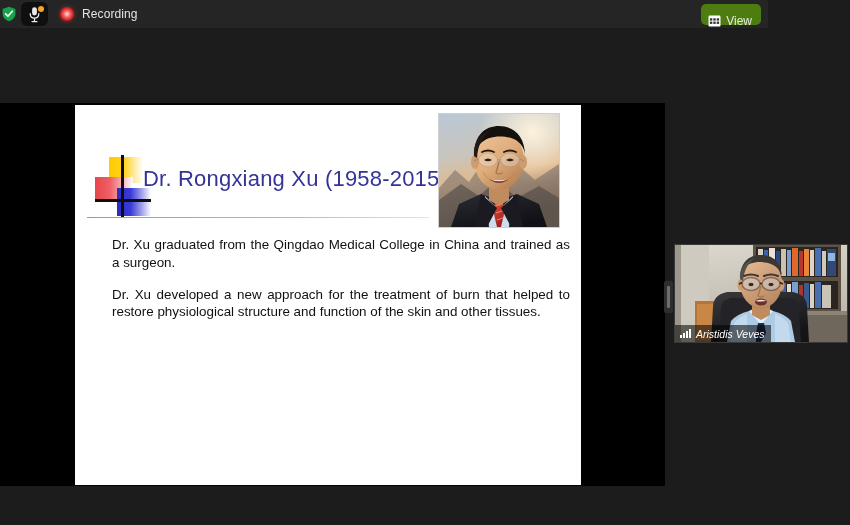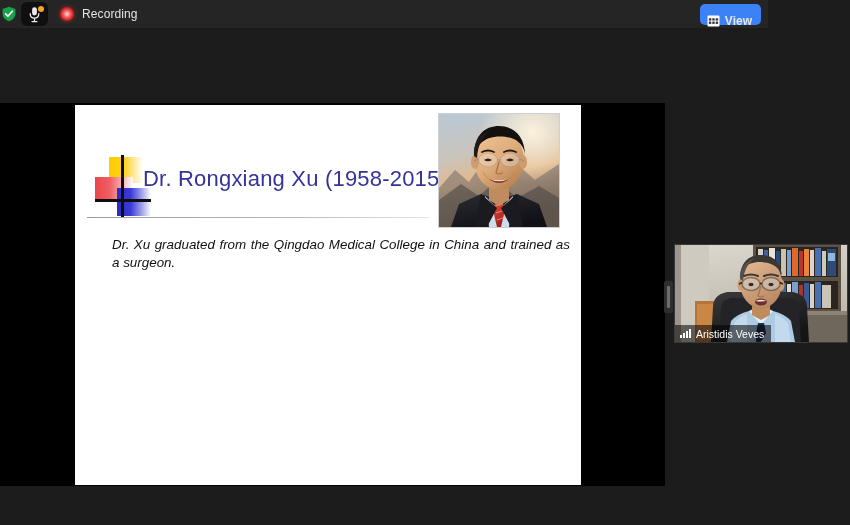--- a/index.html
+++ b/index.html
@@ -88,27 +88,26 @@
     right: 7px;
     top: 4px;
     height: 21px;
     display: flex;
     align-items: center;
   }
   #view-button {
     display: flex;
     align-items: center;
     gap: 5px;
-    background: #3b82f6;
+    background: #4d7c0f;
     border-radius: 5px;
     padding: 16px 9px 3px 7px;
     height: 21px;
     box-sizing: border-box;
     cursor: pointer;
-    font-weight: bold;
   }
   #view-button .view-label {
     color: #e8e8e8;
     font-size: 12px;
   }
 
   
   #share-stage {
     position: absolute;
     left: 0;
@@ -202,21 +201,20 @@
     left: 37px;
     top: 131px;
     width: 458px;
   }
   #slide-body p {
     margin: 0 0 14px 0;
     font-size: 13.4px;
     line-height: 1.33;
     color: #111111;
     text-align: justify;
-    font-style: italic;
   }
   #slide-body p:last-child { margin-bottom: 0; }
 
   
   #drag-handle {
     position: absolute;
     left: 664px;
     top: 281px;
     width: 9px;
     height: 32px;
@@ -238,20 +236,21 @@
   #participant-tile {
     position: absolute;
     left: 674px;
     top: 244px;
     width: 174px;
     height: 99px;
     background: #111;
     overflow: hidden;
     border: 1px solid #3a3a3a;
     box-sizing: border-box;
+    font-style: italic;
   }
   #participant-tile svg { display: block; }
 
   #name-badge {
     position: absolute;
     left: 0;
     bottom: 0;
     height: 17px;
     display: flex;
     align-items: center;
@@ -415,20 +414,21 @@
         <path d="M50 65 Q60 73 70 65 Q60 69 50 65 Z" fill="#8c3b34"></path>
         <path d="M51.5 65.5 Q60 69 68.5 65.5 Q60 67 51.5 65.5 Z" fill="#f6f0ea"></path>
 
         <path d="M44 58 Q47 64 52 66" stroke="#bd8657" stroke-width="1.1" fill="none" opacity="0.6"></path>
         <path d="M76 58 Q73 64 68 66" stroke="#bd8657" stroke-width="1.1" fill="none" opacity="0.6"></path>
       </svg>
     </div>
 
     <div id="slide-body">
       <p>Dr. Xu graduated from the Qingdao Medical College in China and trained as a surgeon.</p>
+      <p>Dr. Xu developed a new approach for the treatment of burn that helped to restore physiological structure and function of the skin and other tissues.</p>
     </div>
   </div>
 
   <div id="drag-handle">
     <span class="grip"></span>
   </div>
 
   <div id="participant-tile">
     <svg width="172" height="97" viewBox="0 0 172 97">
       <defs>

